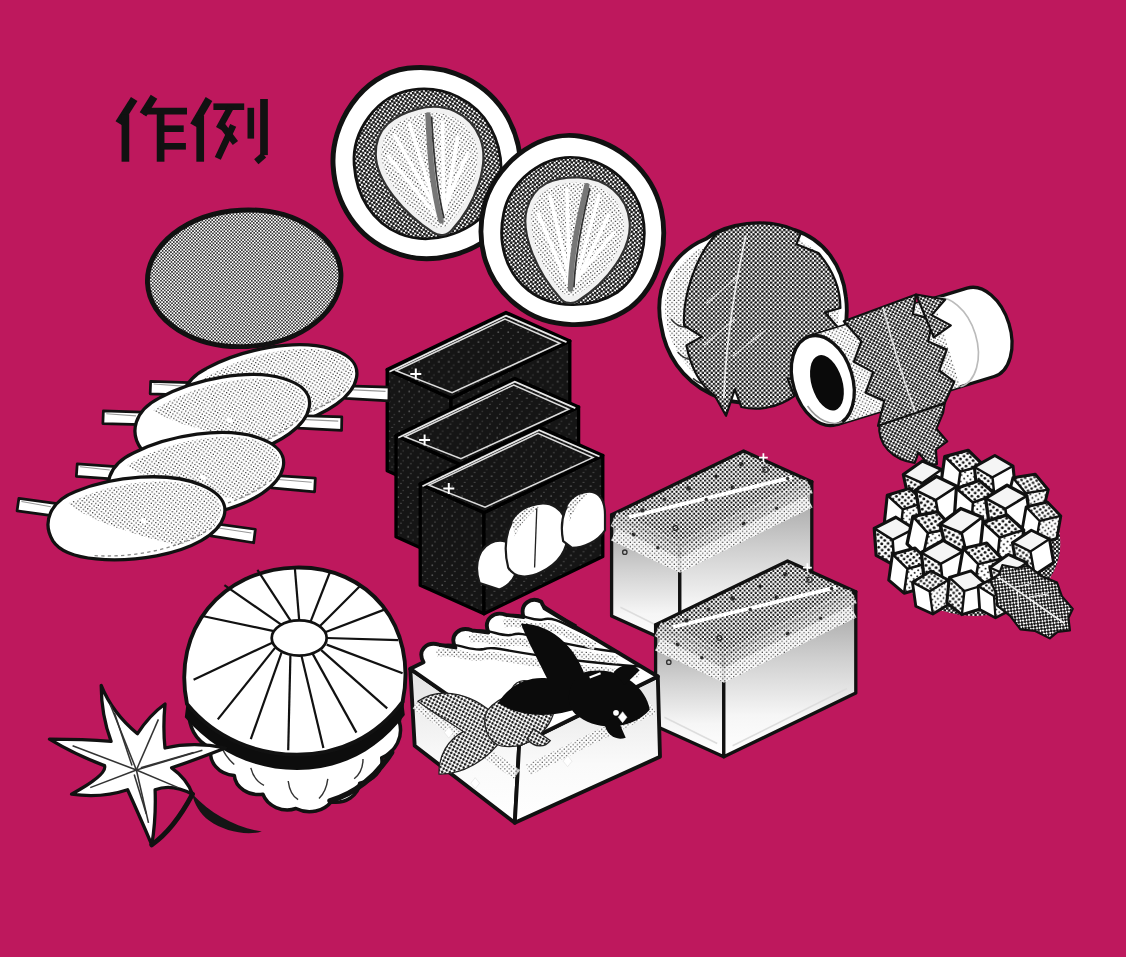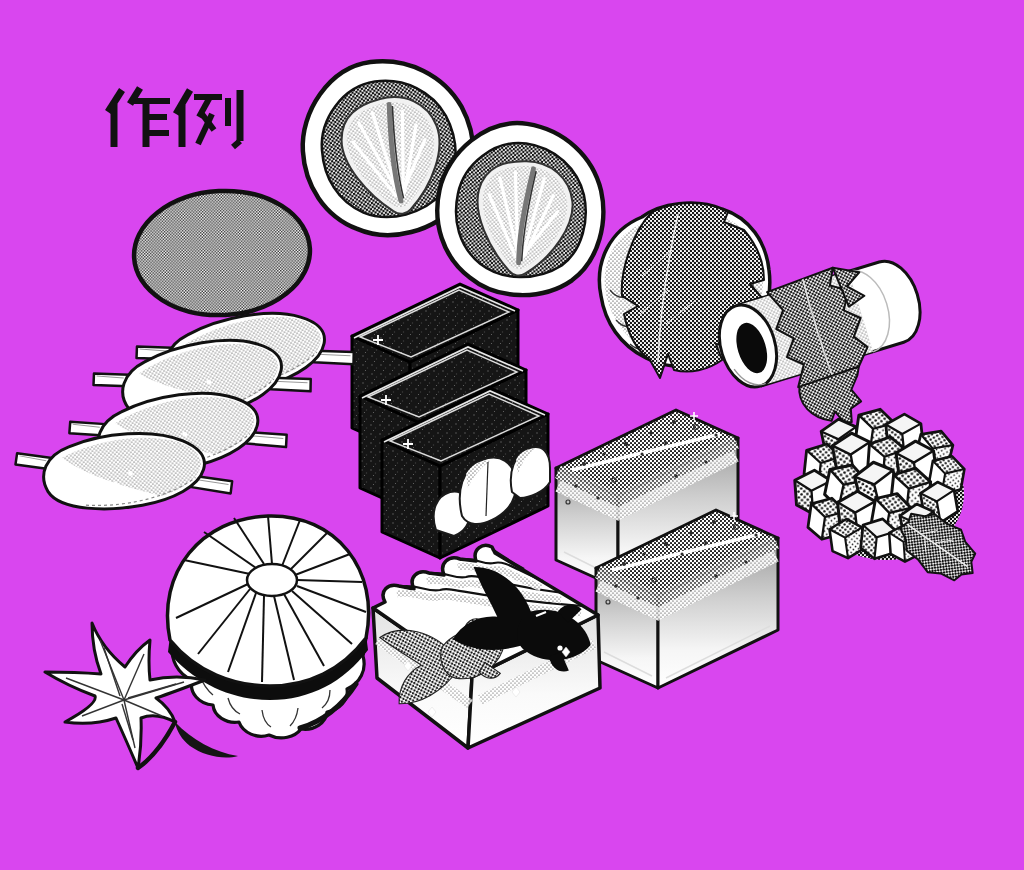--- a/index.html
+++ b/index.html
@@ -1,16 +1,16 @@
 <!DOCTYPE html>
 <html><head>
 <meta charset="utf-8">
 <style>
   html,body{margin:0;padding:0;background:#fff;}
-  .canvas{position:relative;width:1024px;height:870px;background:#d946ef;overflow:hidden;}
+  .canvas{position:relative;width:1024px;height:870px;background:#be185d;overflow:hidden;}
   svg{position:absolute;left:0;top:0;}
   .title-real{font-family:"Liberation Sans","DejaVu Sans",sans-serif;font-weight:700;font-size:60px;fill:transparent;}
 </style>
 </head>
 <body>
 
 <div class="canvas">
 <svg width="1024" height="870" viewBox="0 0 1024 870">
   <defs>
     <pattern id="htDarker" width="4" height="4" patternUnits="userSpaceOnUse">

